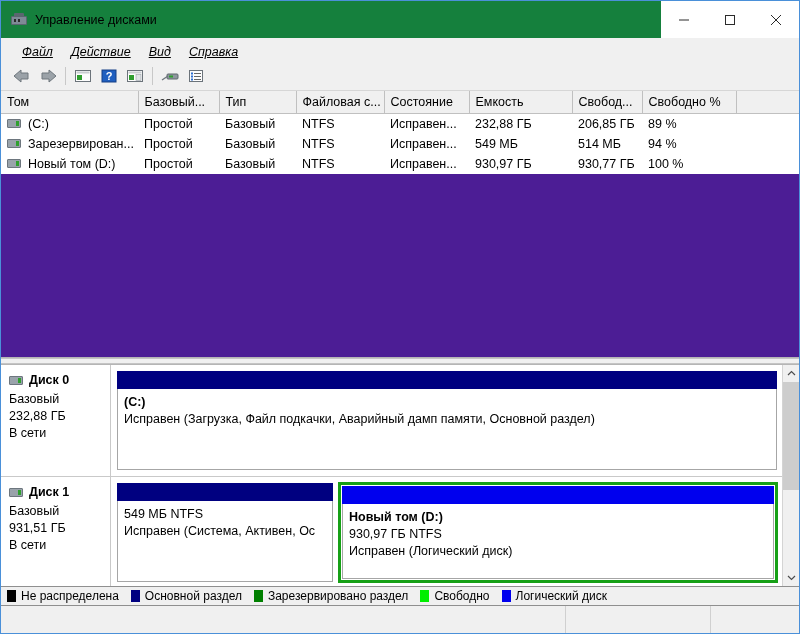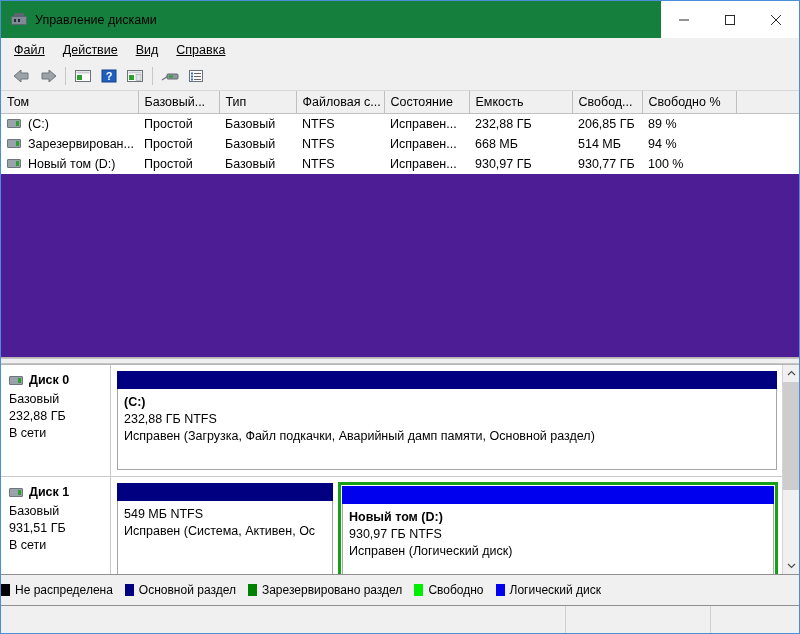--- a/index.html
+++ b/index.html
@@ -72,23 +72,24 @@
     display: flex; align-items: center; justify-content: center;
     background: #ffffff;
   }
   .win-btn svg { display: block; }
 
   
   .menubar {
     height: 24px;
     background: #f0f0f0;
     display: flex;
-    align-items: center;
-    padding-left: 4px;
-    flex: 0 0 auto;
+    align-items: flex-end;
+    padding-left: 12px;
+    flex: 0 0 auto;
+    font-style: italic;
   }
   .menu-item {
     padding: 3px 9px;
     font-size: 12.5px;
     color: #000;
     white-space: nowrap;
   }
   .menu-item u { text-decoration: underline; }
 
   
@@ -315,28 +316,29 @@
   }
   .vs-thumb {
     position: absolute;
     top: 0; left: 0; right: 0;
     height: 108px;
     background: #cdcdcd;
   }
 
   
   .legend {
-    height: 32px;
+    height: 20px;
     flex: 0 0 auto;
     background: #f0f0f0;
     border-top: 1px solid #8f8f8f;
     border-bottom: 1px solid #8f8f8f;
     box-sizing: border-box;
     display: flex;
     align-items: center;
+    padding-left: 6px;
   }
   .legend-item {
     display: flex;
     align-items: center;
     margin-right: 12px;
     font-size: 12px;
     white-space: nowrap;
   }
   .legend-swatch {
     width: 9px; height: 12px;
@@ -505,21 +507,21 @@
           <td class="vol-name-cell">
             <span class="vol-name-inner">
               <span class="vol-icon"></span>
               <span>Зарезервирован...</span>
             </span>
           </td>
           <td>Простой</td>
           <td>Базовый</td>
           <td>NTFS</td>
           <td>Исправен...</td>
-          <td>668 МБ</td>
+          <td>549 МБ</td>
           <td>514 МБ</td>
           <td>94 %</td>
           <td></td>
         </tr>
         <tr>
           <td class="vol-name-cell">
             <span class="vol-name-inner">
               <span class="vol-icon"></span>
               <span>Новый том (D:)</span>
             </span>
@@ -550,21 +552,20 @@
           </div>
           <div class="disk-meta">Базовый</div>
           <div class="disk-meta">232,88 ГБ</div>
           <div class="disk-meta">В сети</div>
         </div>
         <div class="partitions">
           <div class="partition" style="flex:1 1 0%">
             <div class="part-bar" style="background:#000080"></div>
             <div class="part-body">
               <div class="part-title">(C:)</div>
-              <div class="part-line">232,88 ГБ NTFS</div>
               <div class="part-line">Исправен (Загрузка, Файл подкачки, Аварийный дамп памяти, Основной раздел)</div>
             </div>
           </div>
         </div>
       </div>
 
       <div class="disk-row">
         <div class="disk-info">
           <div class="disk-title">
             <span class="disk-icon"></span>

